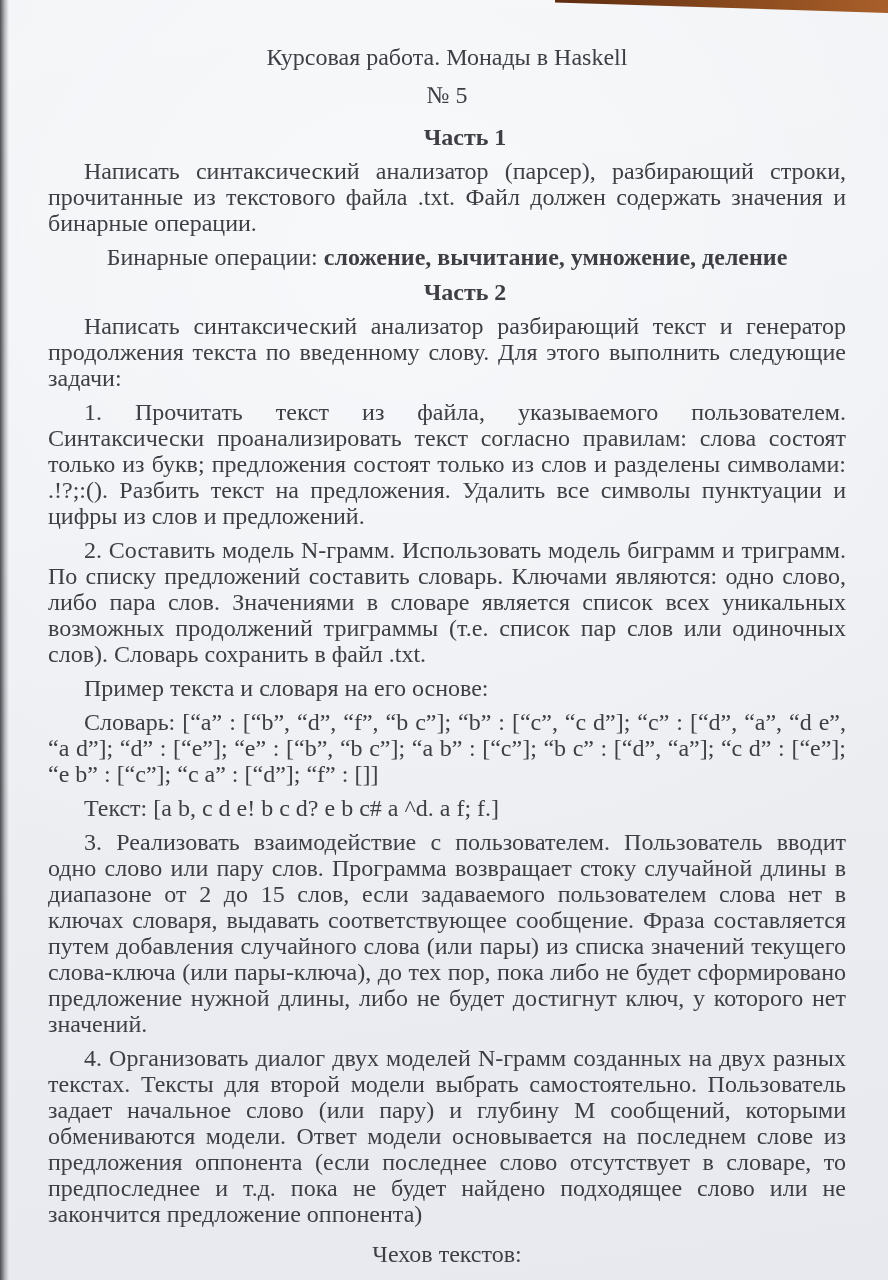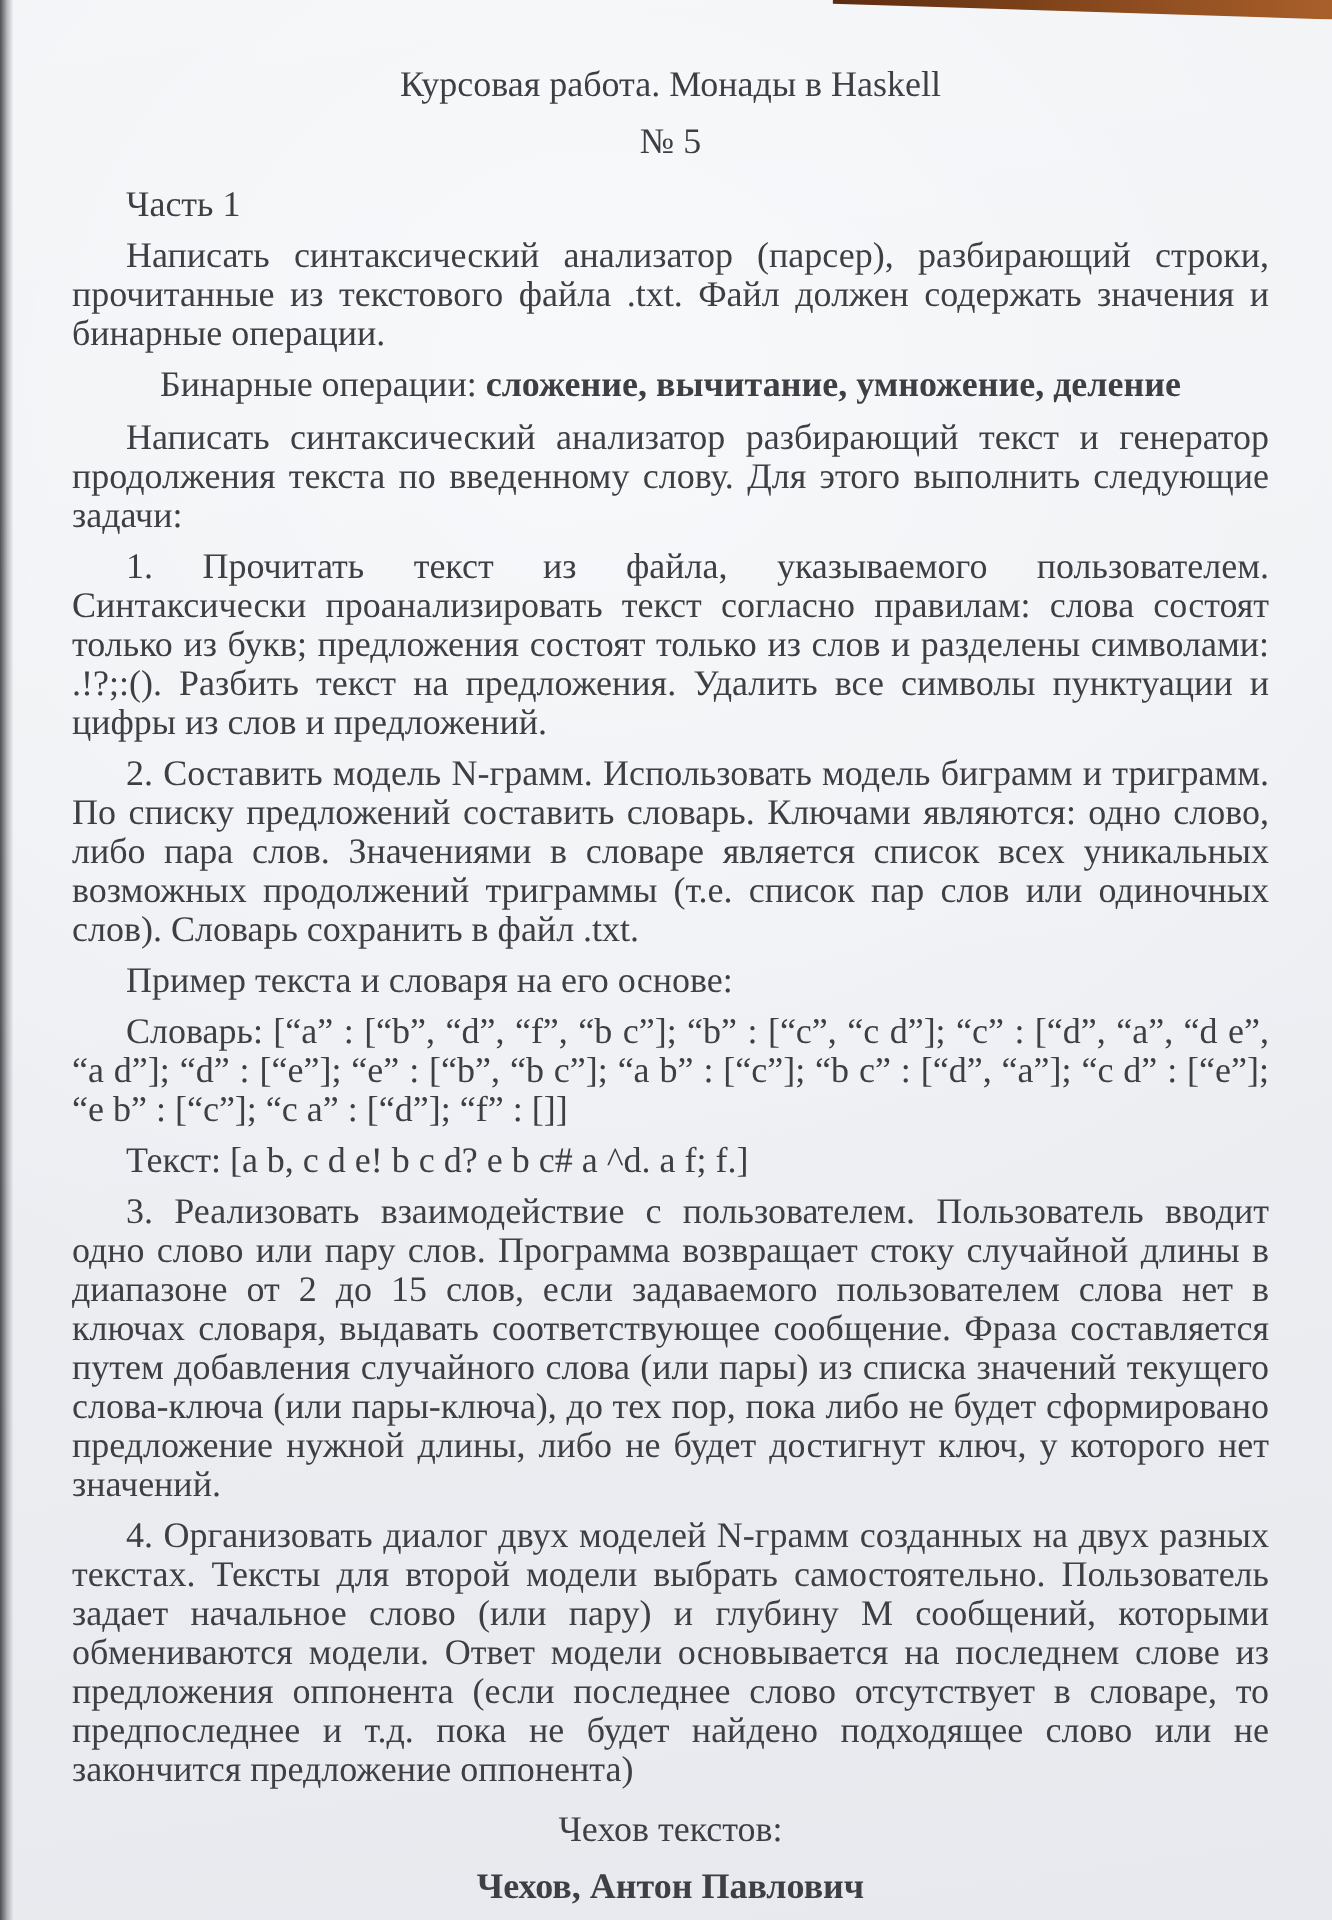--- a/index.html
+++ b/index.html
@@ -48,23 +48,24 @@
     margin: 0 0 9px 0;
   }
   .title { margin-bottom: 12px; }
   .number { margin-bottom: 16px; }
   p.para {
     text-align: justify;
     text-indent: 36px;
     margin: 0 0 8px 0;
   }
   p.heading {
-    font-weight: normal;
+    font-weight: bold;
     text-indent: 36px;
     margin: 2px 0 8px 0;
+    text-align: center;
   }
   .b { font-weight: bold; }
   .footer-label { margin-top: 14px; }
   .footer-name { font-weight: bold; margin-bottom: 0; margin-top: 12px; }
 </style>
 </head>
 <body>
 
 <div class="paper">
   <div class="table-wedge"></div>
@@ -77,20 +78,21 @@
 
 
     <p class="heading">Часть 1</p>
 
     <p class="para">Написать синтаксический анализатор (парсер), разбирающий строки, прочитанные из текстового файла .txt. Файл должен содержать значения и бинарные операции.</p>
 
 
     <p class="center"><span>Бинарные операции: </span><span class="b">сложение, вычитание, умножение, деление</span></p>
 
 
+    <p class="heading">Часть 2</p>
 
     <p class="para">Написать синтаксический анализатор разбирающий текст и генератор продолжения текста по введенному слову. Для этого выполнить следующие задачи:</p>
 
     <p class="para">1. Прочитать текст из файла, указываемого пользователем. Синтаксически проанализировать текст согласно правилам: слова состоят только из букв; предложения состоят только из слов и разделены символами: .!?;:(). Разбить текст на предложения. Удалить все символы пунктуации и цифры из слов и предложений.</p>
 
     <p class="para">2. Составить модель N-грамм. Использовать модель биграмм и триграмм. По списку предложений составить словарь. Ключами являются: одно слово, либо пара слов. Значениями в словаре является список всех уникальных возможных продолжений триграммы (т.е. список пар слов или одиночных слов). Словарь сохранить в файл .txt.</p>
 
     <p class="para">Пример текста и словаря на его основе:</p>
 
     <p class="para">Словарь: [“a” : [“b”, “d”, “f”, “b c”]; “b” : [“c”, “c d”]; “c” : [“d”, “a”, “d e”, “a d”]; “d” : [“e”]; “e” : [“b”, “b c”]; “a b” : [“c”]; “b c” : [“d”, “a”]; “c d” : [“e”]; “e b” : [“c”]; “c a” : [“d”]; “f” : []]</p>

